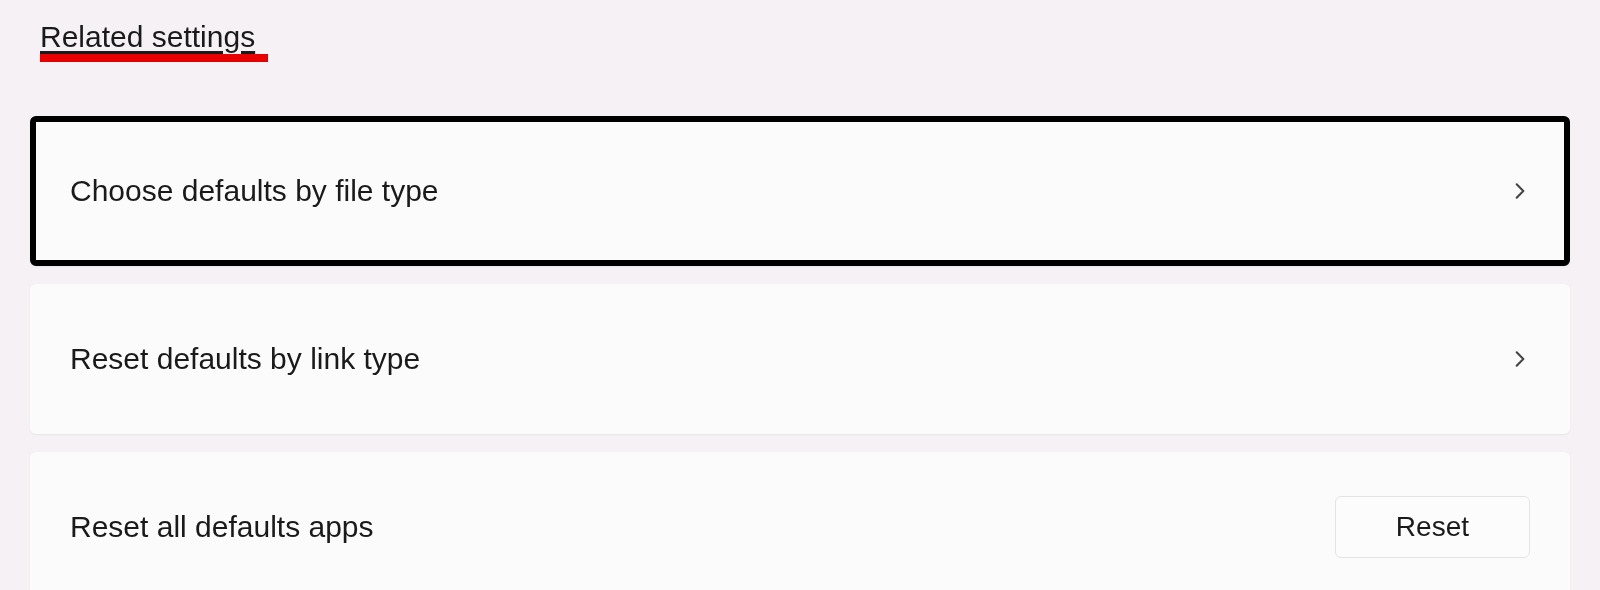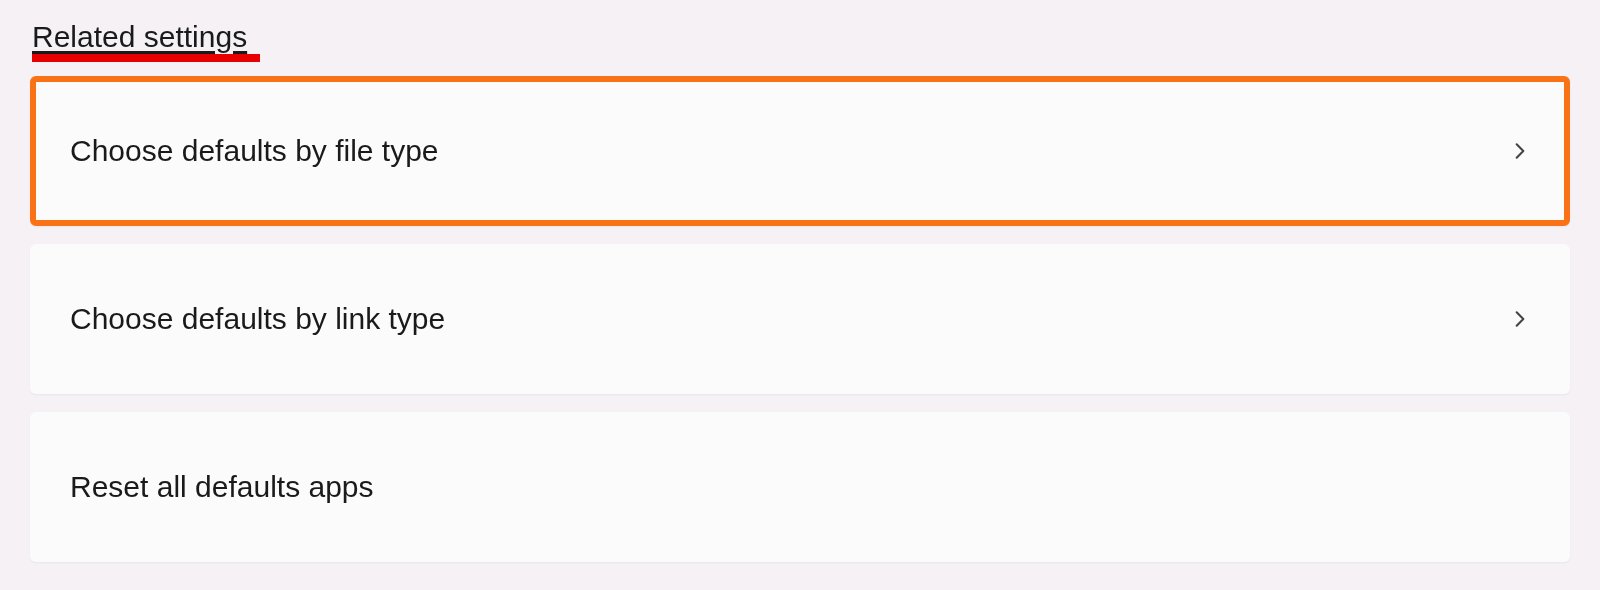--- a/index.html
+++ b/index.html
@@ -13,21 +13,21 @@
       width: 1600px;
       height: 590px;
       padding: 20px 30px;
       overflow: hidden;
     }
     .section-title {
       font-size: 30px;
       font-weight: 400;
       color: #1a1a1a;
       margin-bottom: 22px;
-      margin-left: 2px;
+      margin-left: 10px;
       display: inline-block;
       position: relative;
       text-decoration: underline;
       text-underline-offset: 4px;
     }
     .section-title::after {
       content: "";
       position: absolute;
       left: 0;
       bottom: -8px;
@@ -40,22 +40,23 @@
       border-radius: 6px;
       padding: 0 40px;
       height: 150px;
       display: flex;
       align-items: center;
       justify-content: space-between;
       margin-bottom: 18px;
       box-shadow: 0 1px 2px rgba(0,0,0,0.05);
     }
     .card.highlighted {
-      border: 6px solid #f97316;
+      border: 6px solid #000000;
       padding: 0 34px;
+      margin-top: 40px;
     }
     .card-label {
       font-size: 30px;
       font-weight: 400;
       color: #1a1a1a;
     }
     .chevron {
       width: 20px;
       height: 20px;
       flex-shrink: 0;
@@ -85,26 +86,27 @@
 <div class="card highlighted">
   <span class="card-label">Choose defaults by file type</span>
   <span class="chevron">
     <svg viewBox="0 0 24 24" fill="none" stroke="#444" stroke-width="2.5" stroke-linecap="round" stroke-linejoin="round">
       <polyline points="8 4 16 12 8 20"></polyline>
     </svg>
   </span>
 </div>
 
 <div class="card">
-  <span class="card-label">Choose defaults by link type</span>
+  <span class="card-label">Reset defaults by link type</span>
   <span class="chevron">
     <svg viewBox="0 0 24 24" fill="none" stroke="#444" stroke-width="2.5" stroke-linecap="round" stroke-linejoin="round">
       <polyline points="8 4 16 12 8 20"></polyline>
     </svg>
   </span>
 </div>
 
 <div class="card">
   <span class="card-label">Reset all defaults apps</span>
+  <button class="reset-button">Reset</button>
 </div>
 
 
 
 
 </body></html>

